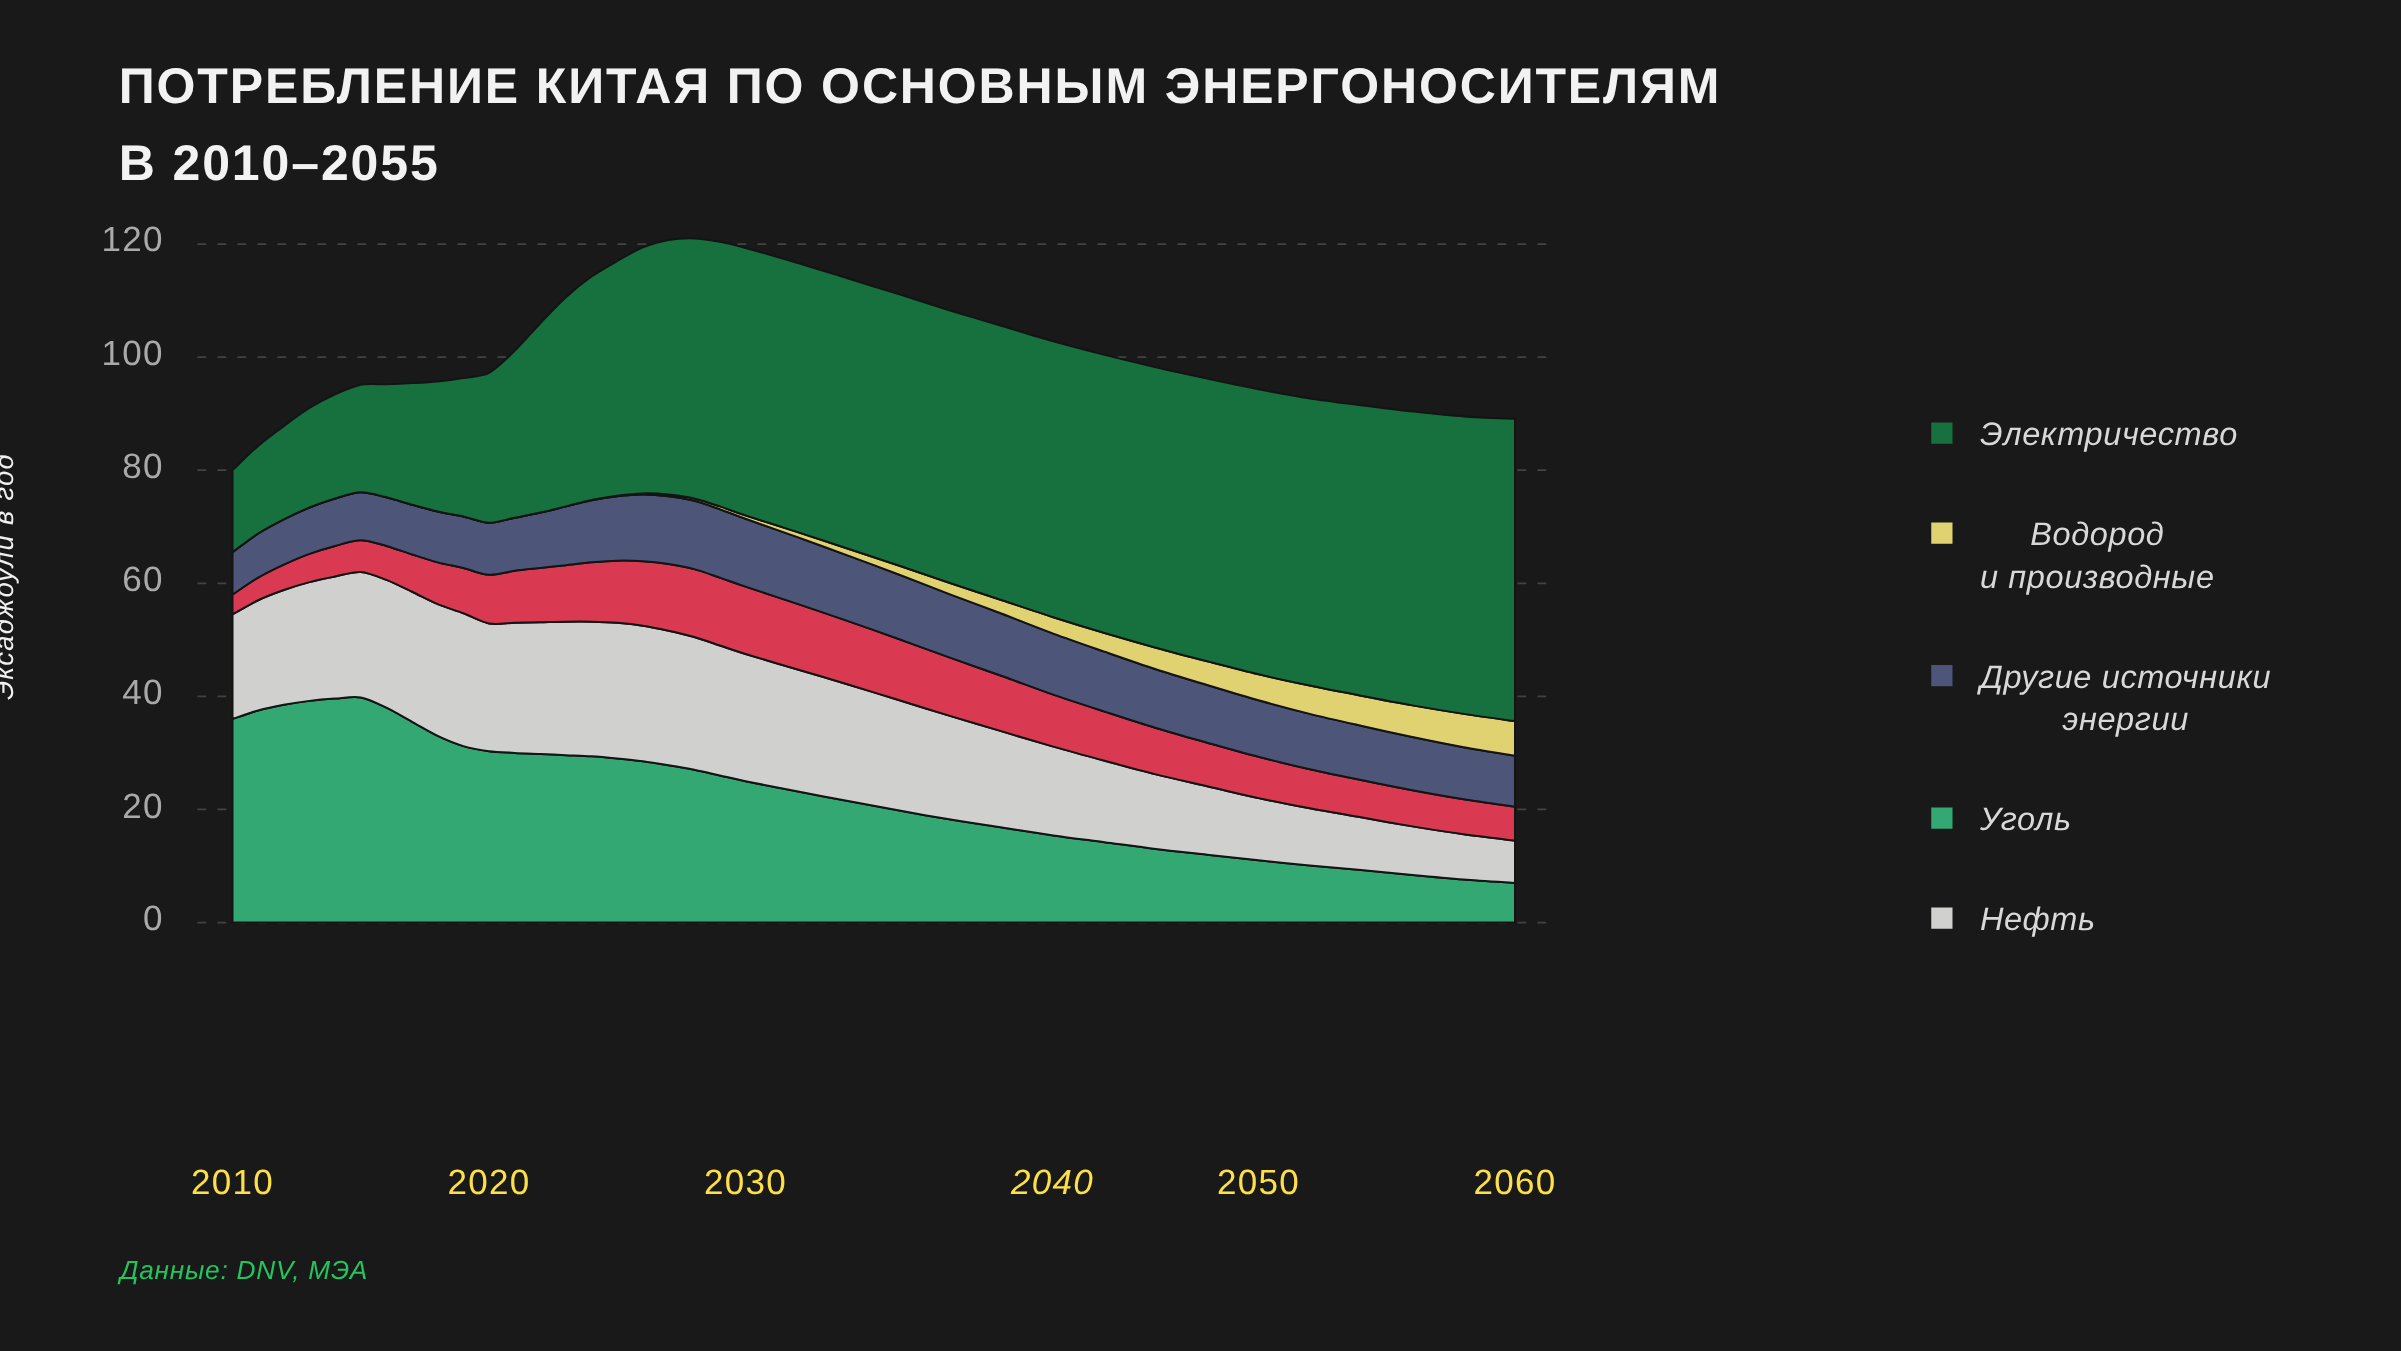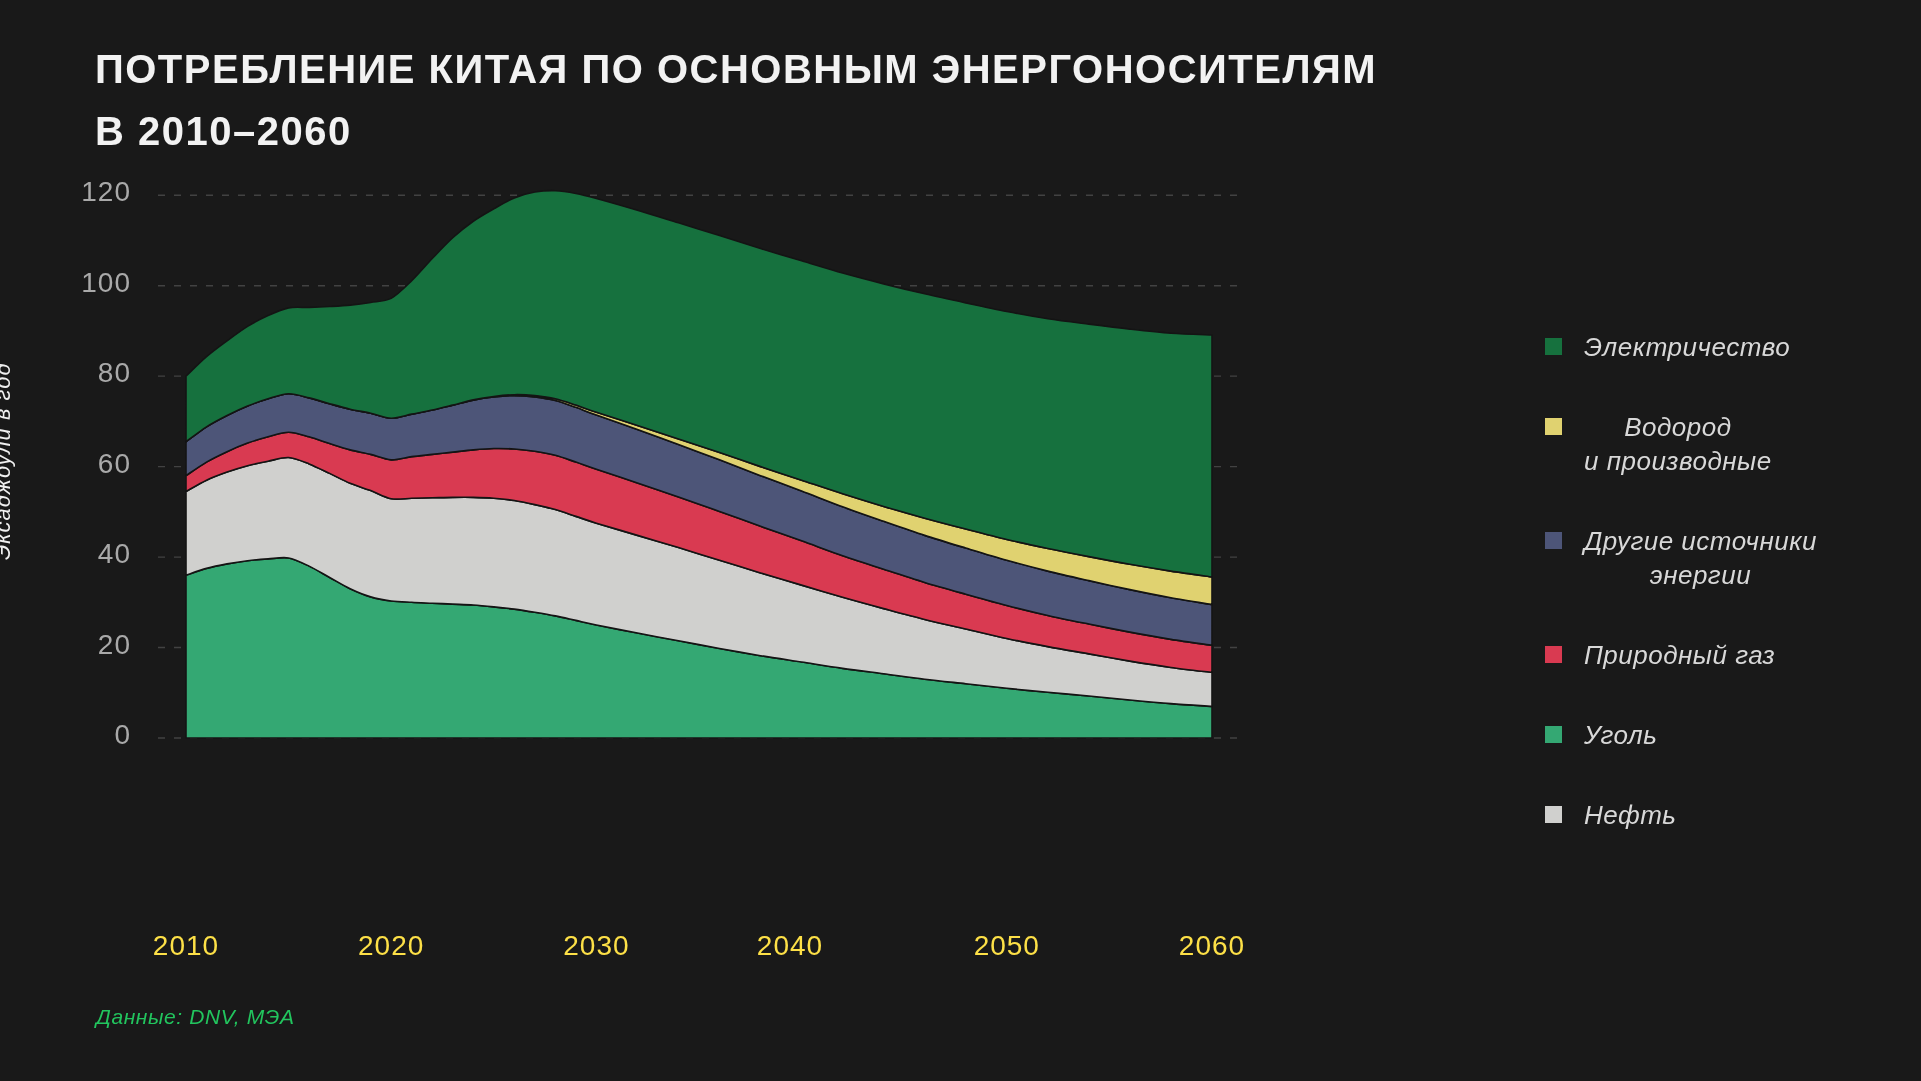--- a/index.html
+++ b/index.html
@@ -84,21 +84,21 @@
     font-size:21px;
     font-style:italic;
     letter-spacing:0.6px;
   }
 </style>
 </head>
 <body>
 
 <div id="title-block">
   <div class="tline">ПОТРЕБЛЕНИЕ КИТАЯ ПО ОСНОВНЫМ ЭНЕРГОНОСИТЕЛЯМ</div>
-  <div class="tline">В 2010–2060</div>
+  <div class="tline">В 2010–2055</div>
 </div>
 
 <div id="chart-area">
   <svg id="chart-svg" width="1921" height="1081">
       <line x1="158" x2="1238" y1="738" y2="738" stroke="#4A4A4A" stroke-width="1.4" stroke-dasharray="7 9" opacity="0.85"></line>
       <line x1="158" x2="1238" y1="647.5384615384615" y2="647.5384615384615" stroke="#4A4A4A" stroke-width="1.4" stroke-dasharray="7 9" opacity="0.85"></line>
       <line x1="158" x2="1238" y1="557.0769230769231" y2="557.0769230769231" stroke="#4A4A4A" stroke-width="1.4" stroke-dasharray="7 9" opacity="0.85"></line>
       <line x1="158" x2="1238" y1="466.6153846153846" y2="466.6153846153846" stroke="#4A4A4A" stroke-width="1.4" stroke-dasharray="7 9" opacity="0.85"></line>
       <line x1="158" x2="1238" y1="376.15384615384613" y2="376.15384615384613" stroke="#4A4A4A" stroke-width="1.4" stroke-dasharray="7 9" opacity="0.85"></line>
       <line x1="158" x2="1238" y1="285.6923076923077" y2="285.6923076923077" stroke="#4A4A4A" stroke-width="1.4" stroke-dasharray="7 9" opacity="0.85"></line>
@@ -119,21 +119,21 @@
       <div class="y-tick-label" style="left: 11px; top: 538.077px;">40</div>
       <div class="y-tick-label" style="left: 11px; top: 447.615px;">60</div>
       <div class="y-tick-label" style="left: 11px; top: 357.154px;">80</div>
       <div class="y-tick-label" style="left: 11px; top: 266.692px;">100</div>
       <div class="y-tick-label" style="left: 11px; top: 176.231px;">120</div>
     </div>
   <div id="x-ticks">
       <div class="x-tick-label" style="left: 106px;">2010</div>
       <div class="x-tick-label" style="left: 311.2px;">2020</div>
       <div class="x-tick-label" style="left: 516.4px;">2030</div>
-      <div class="x-tick-label" style="left: 710px;">2040</div>
+      <div class="x-tick-label" style="left: 762px; font-style: italic;">2040</div>
       <div class="x-tick-label" style="left: 926.8px;">2050</div>
       <div class="x-tick-label" style="left: 1132px;">2060</div>
     </div>
 </div>
 
 <div id="legend">
     <div class="legend-item">
       <span class="legend-swatch" style="background: rgb(22, 113, 62);"></span>
       <span class="legend-label">Электричество</span>
     </div>
@@ -141,24 +141,20 @@
       <span class="legend-swatch" style="background: rgb(224, 210, 112);"></span>
       <span class="legend-label">Водород
 и производные</span>
     </div>
     <div class="legend-item">
       <span class="legend-swatch" style="background: rgb(77, 85, 120);"></span>
       <span class="legend-label">Другие источники
 энергии</span>
     </div>
     <div class="legend-item">
-      <span class="legend-swatch" style="background: rgb(217, 58, 81);"></span>
-      <span class="legend-label">Природный газ</span>
-    </div>
-    <div class="legend-item">
       <span class="legend-swatch" style="background: rgb(52, 168, 115);"></span>
       <span class="legend-label">Уголь</span>
     </div>
     <div class="legend-item">
       <span class="legend-swatch" style="background: rgb(208, 208, 206);"></span>
       <span class="legend-label">Нефть</span>
     </div>
   </div>
 
 <div id="footnote">Данные: DNV, МЭА</div>

